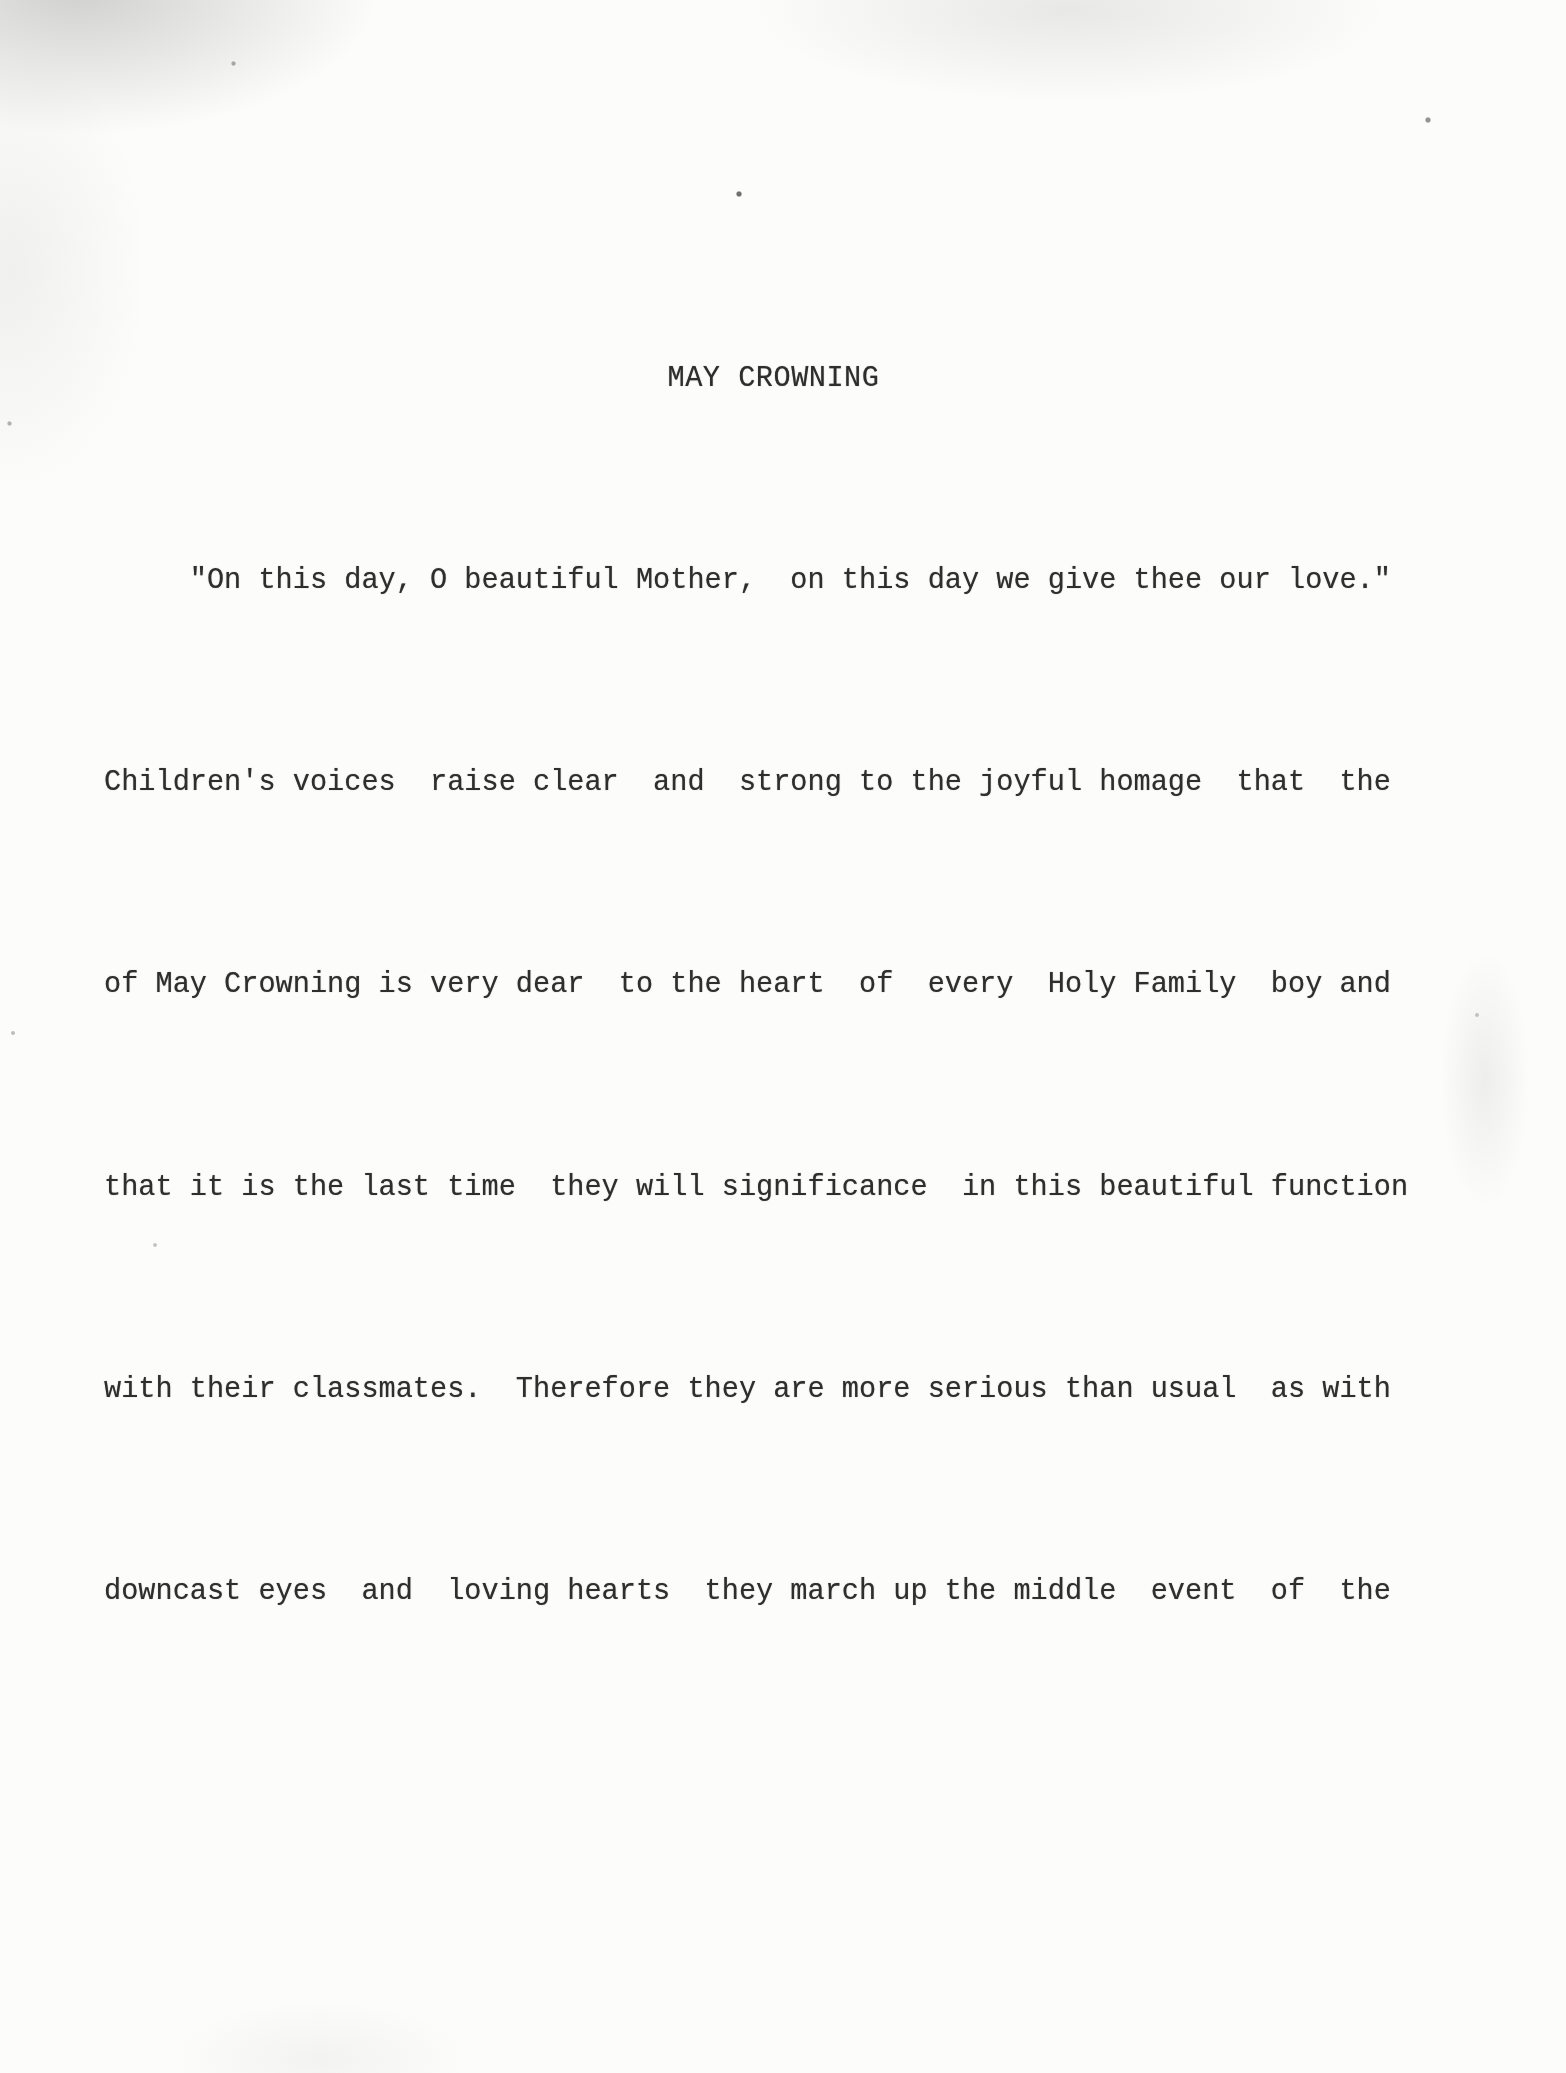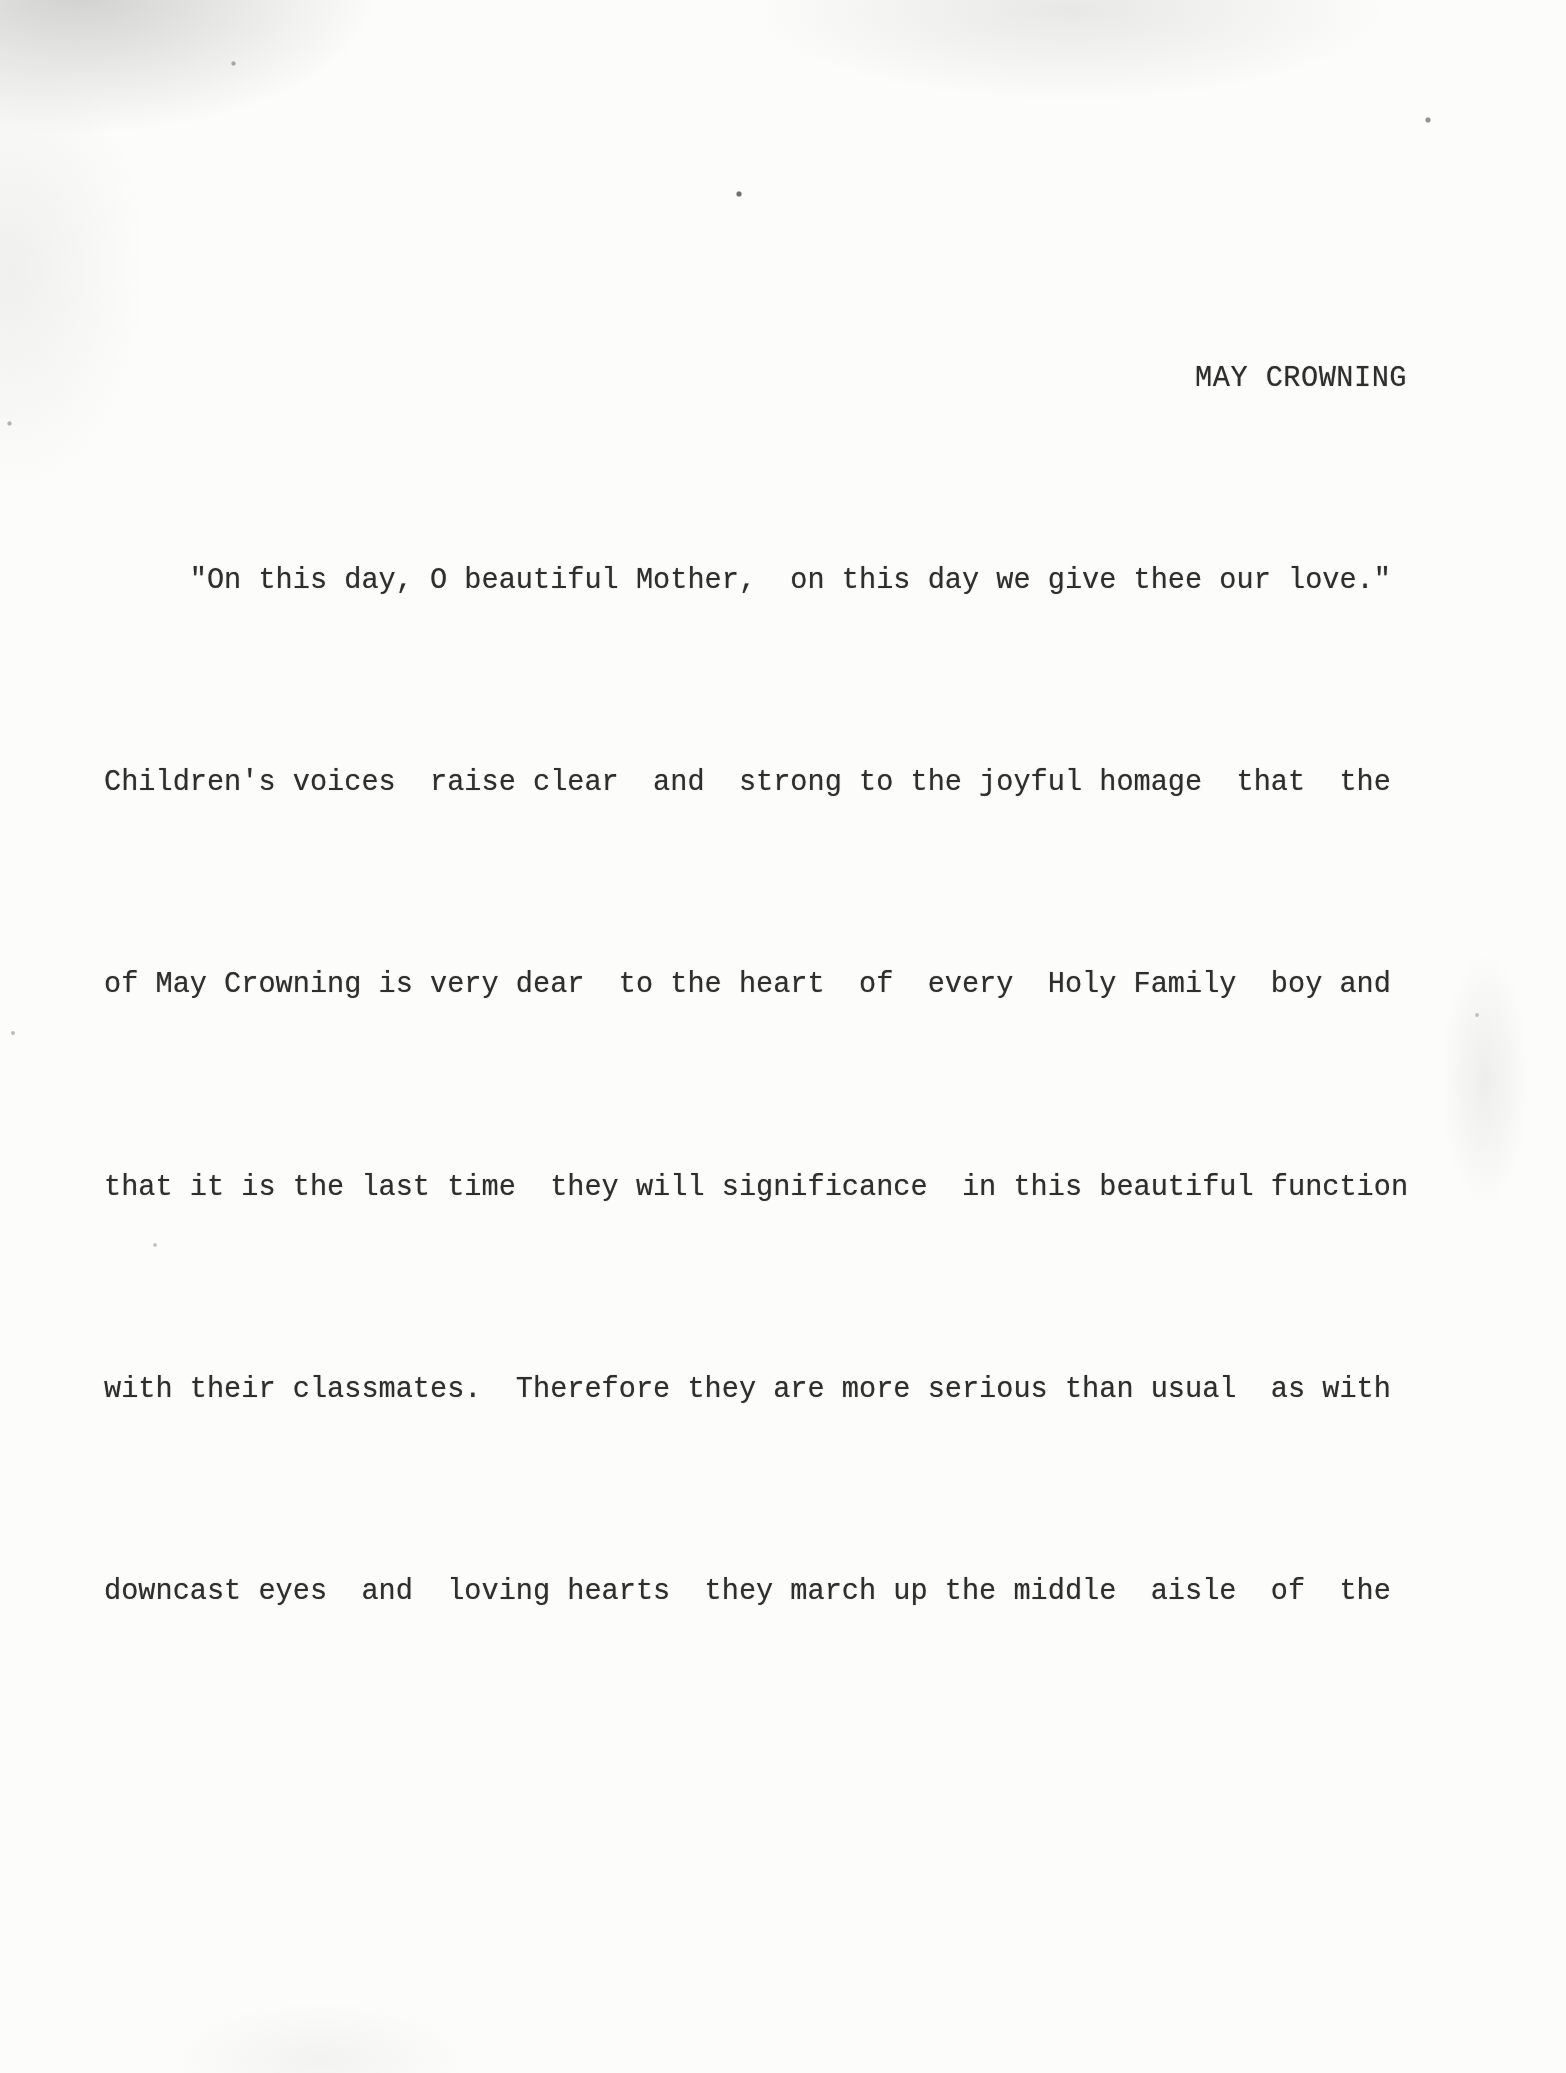--- a/index.html
+++ b/index.html
@@ -59,37 +59,37 @@
   .doc{
     position:absolute;
     left:104px;top:210px;
     width:1303px;
     font-size:28.6px;
     line-height:67.4px;
     white-space:pre;
     text-shadow:0 0 1px rgba(46,46,46,.55);
   }
   .title{
-    text-align:right;
+    text-align:center;
     padding-left:36px;
     letter-spacing:.5px;
   }
 </style>
 </head>
 <body>
 
 <div class="page">
   <div class="doc">
     <div class="title">MAY CROWNING</div>
     <div class="line">     "On this day, O beautiful Mother,  on this day we give thee our love."</div>
     <div class="line">Children's voices  raise clear  and  strong to the joyful homage  that  the</div>
     <div class="line">of May Crowning is very dear  to the heart  of  every  Holy Family  boy and</div>
     <div class="line">that it is the last time  they will significance  in this beautiful function</div>
     <div class="line">with their classmates.  Therefore they are more serious than usual  as with</div>
-    <div class="line">downcast eyes  and  loving hearts  they march up the middle  aisle  of  the</div>
+    <div class="line">downcast eyes  and  loving hearts  they march up the middle  event  of  the</div>
     
     
     
     
     
     
     
     
     
     

